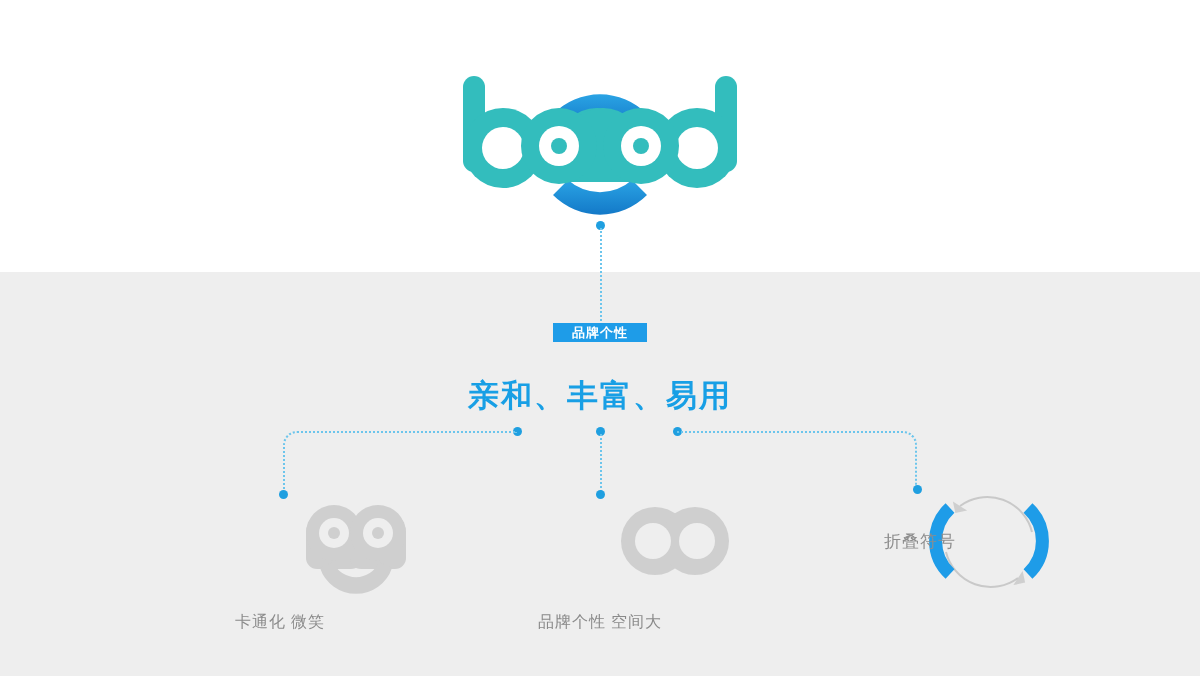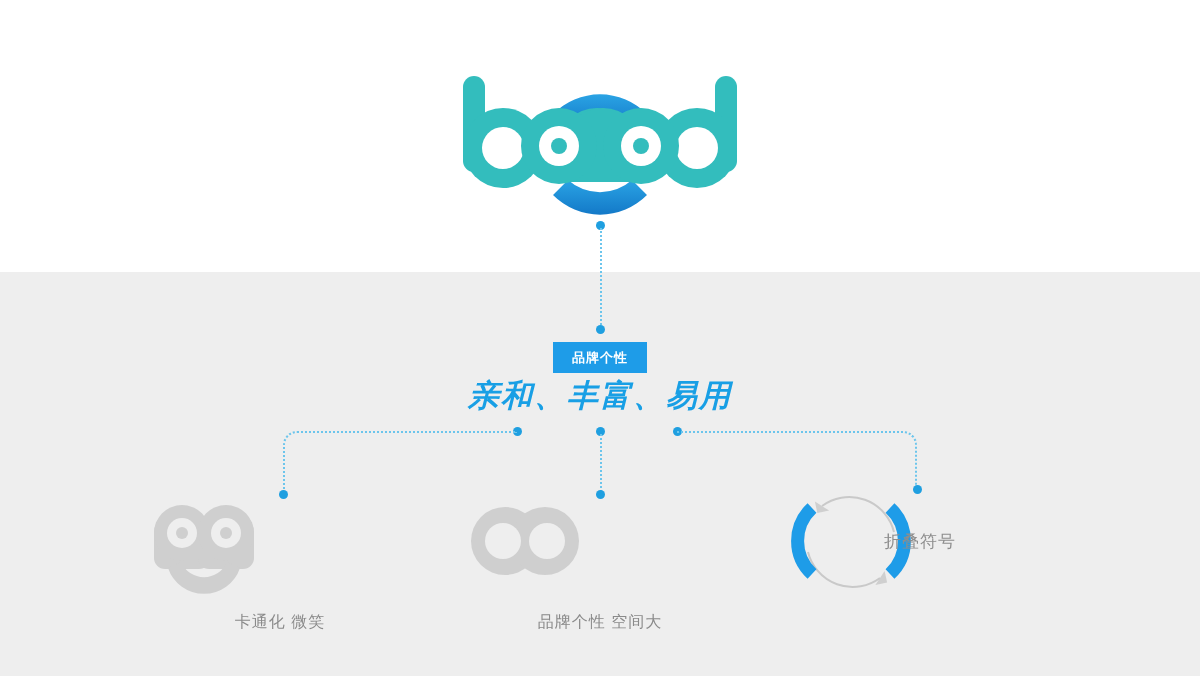--- a/index.html
+++ b/index.html
@@ -35,51 +35,51 @@
     border-left:2px dotted #6cc5ec;
     border-top-left-radius:14px;
   }
   .elbow-right {
     border-right:2px dotted #6cc5ec;
     border-top-right-radius:14px;
   }
 
   
   #badge {
-    position:absolute; left:553px; top:342px;
-    width:94px; height:31px;
+    position:absolute; left:553px; top:323px;
+    width:94px; height:19px;
     background:#1e9ce8;
     color:#ffffff;
     font-size:13px;
     font-weight:bold;
     display:flex; align-items:center; justify-content:center;
     letter-spacing:1px;
   }
 
   
   #headline {
     position:absolute; left:0; top:375px; width:1200px;
     text-align:center;
     color:#189fe5;
     font-size:31px;
     font-weight:bold;
     letter-spacing:2px;
-    font-style:italic;
   }
 
   
   .feature { position:absolute; width:260px; text-align:center; }
   .feature .icon-box {
-    height:110px; display:flex; align-items:center; justify-content:flex-start;
+    height:110px; display:flex; align-items:center; justify-content:flex-end;
   }
   .feature .caption {
     margin-top:16px;
     font-size:16px;
     color:#8a8a8a;
     letter-spacing:1px;
+    font-family:Liberation Serif, serif;
   }
   #feature-0 { left:150px; top:486px; }
   #feature-1 { left:470px; top:486px; }
   #feature-2 { left:790px; top:486px; }
 
   
   #fold-label {
     position:absolute; left:0; top:0; width:100%; height:100%;
     display:flex; align-items:center; justify-content:center;
     font-size:17px; color:#8d8d8d; letter-spacing:1px;

